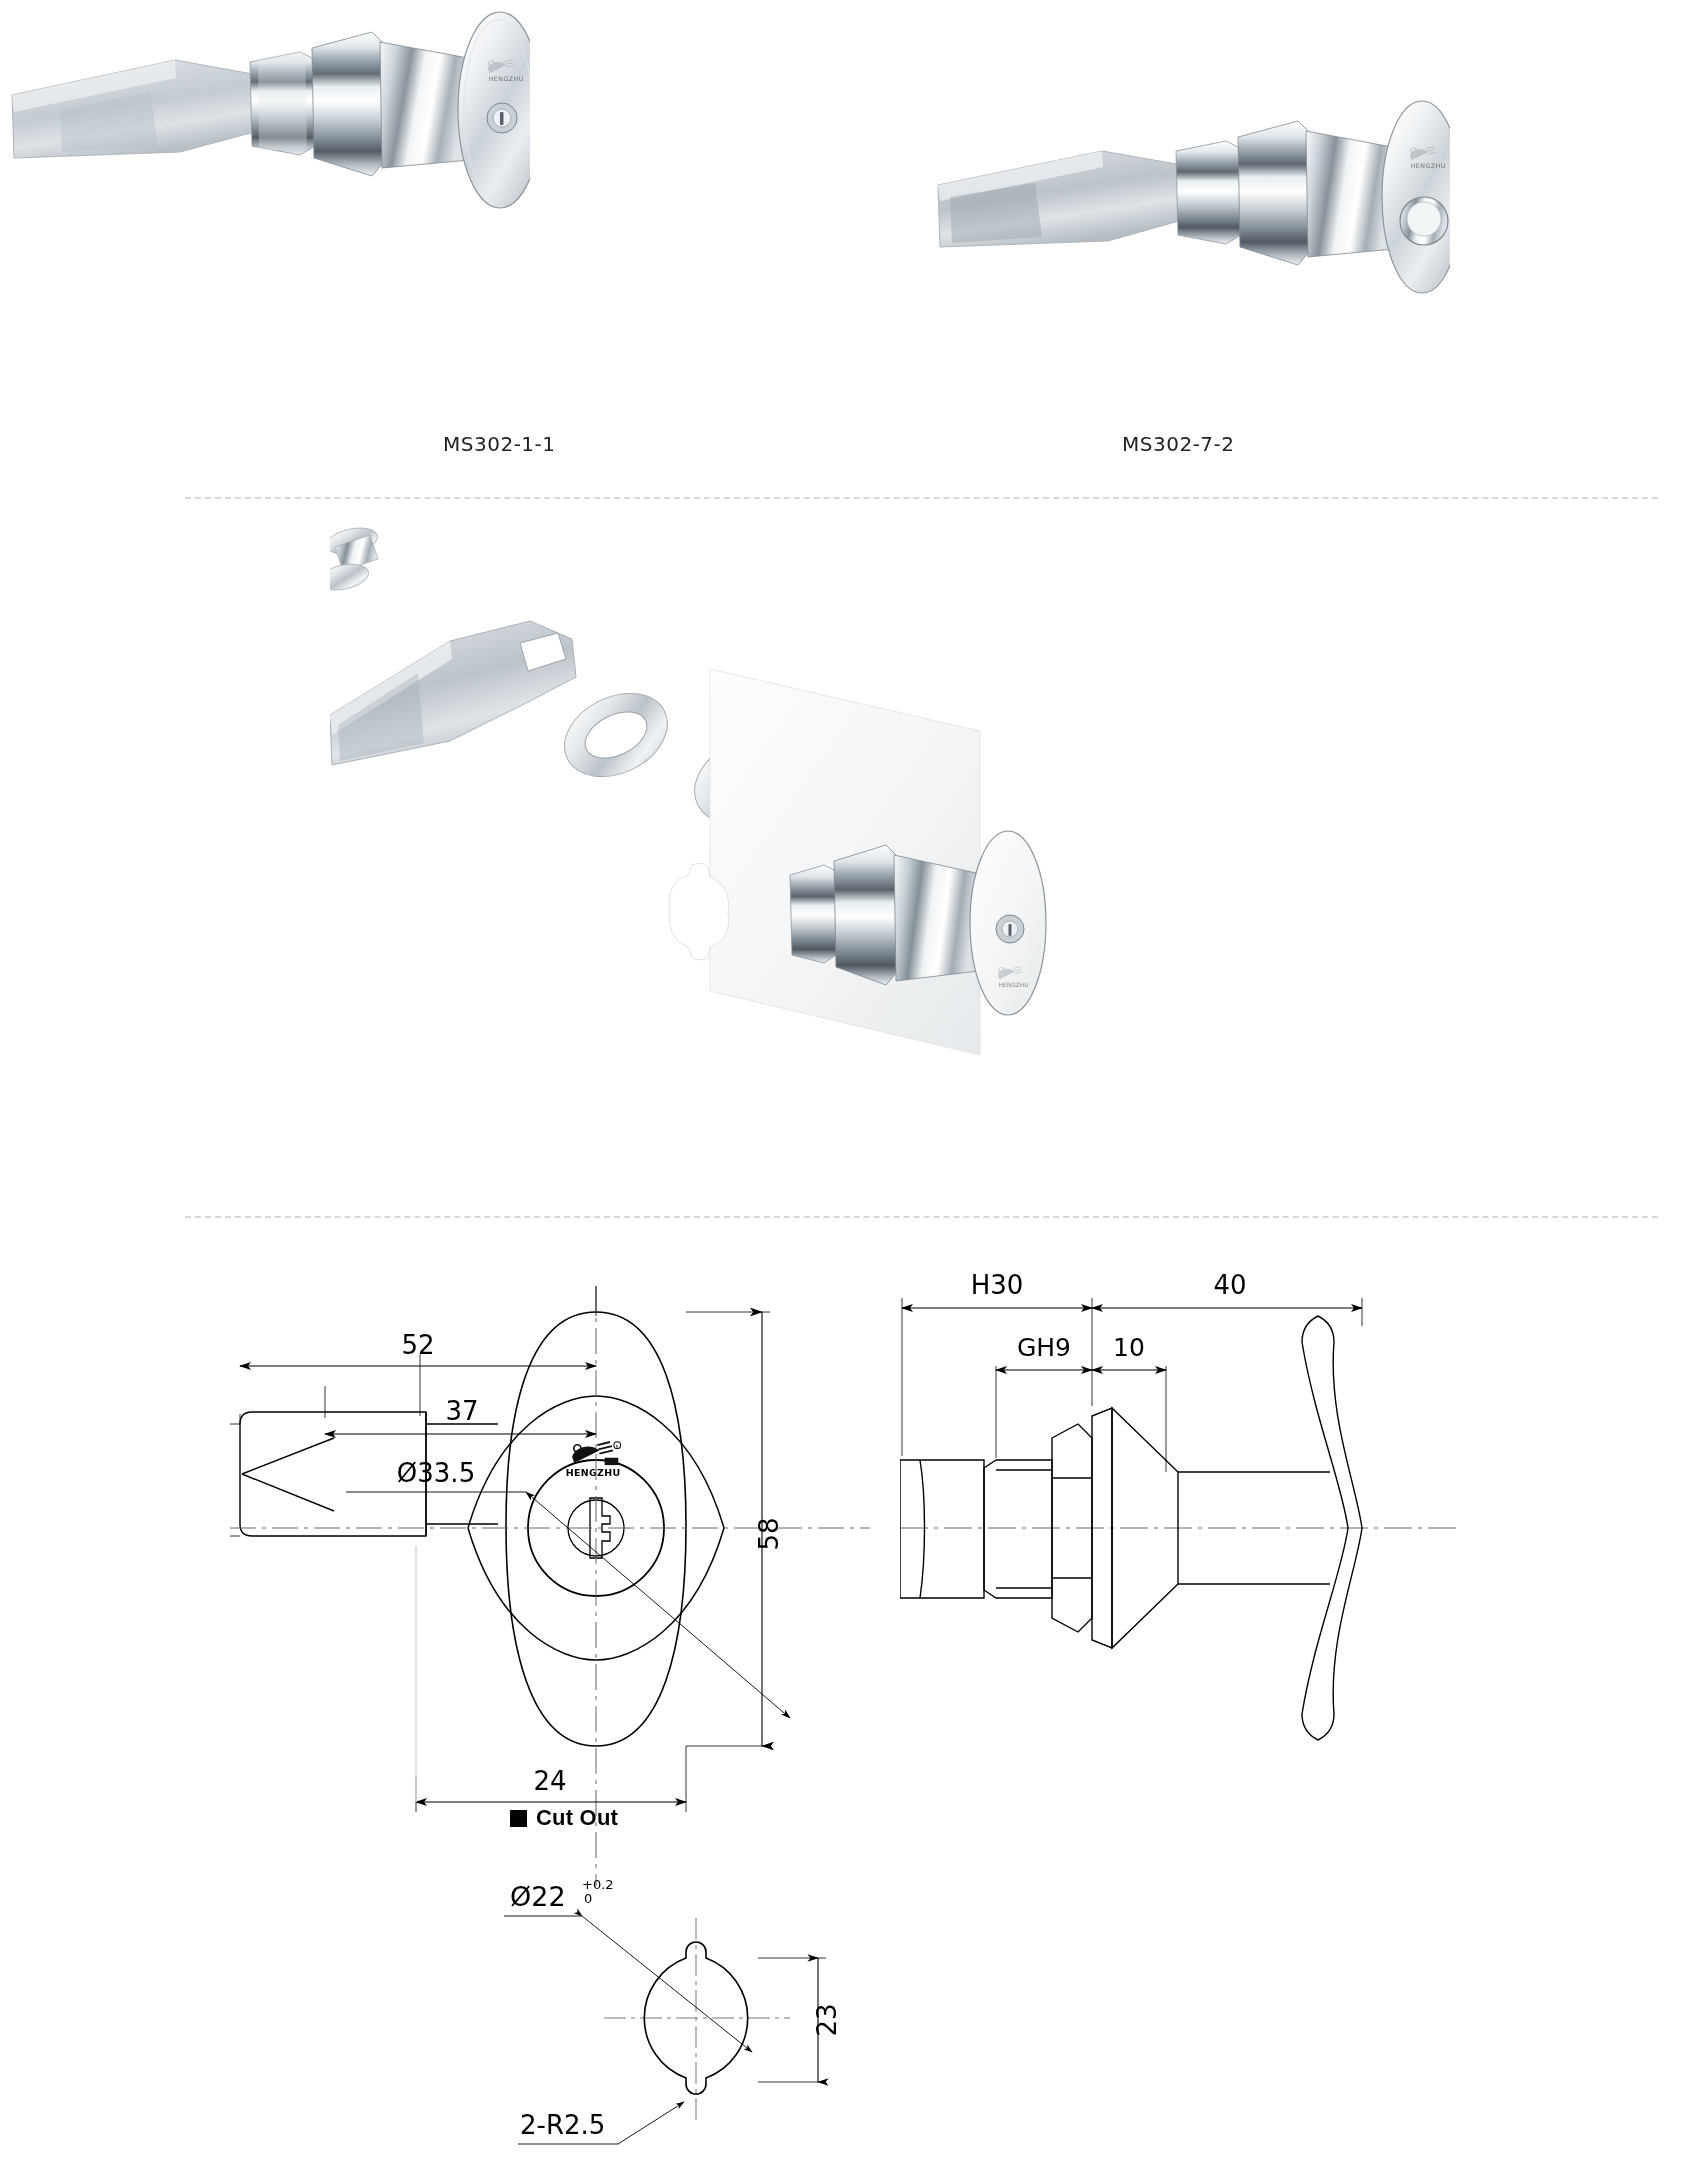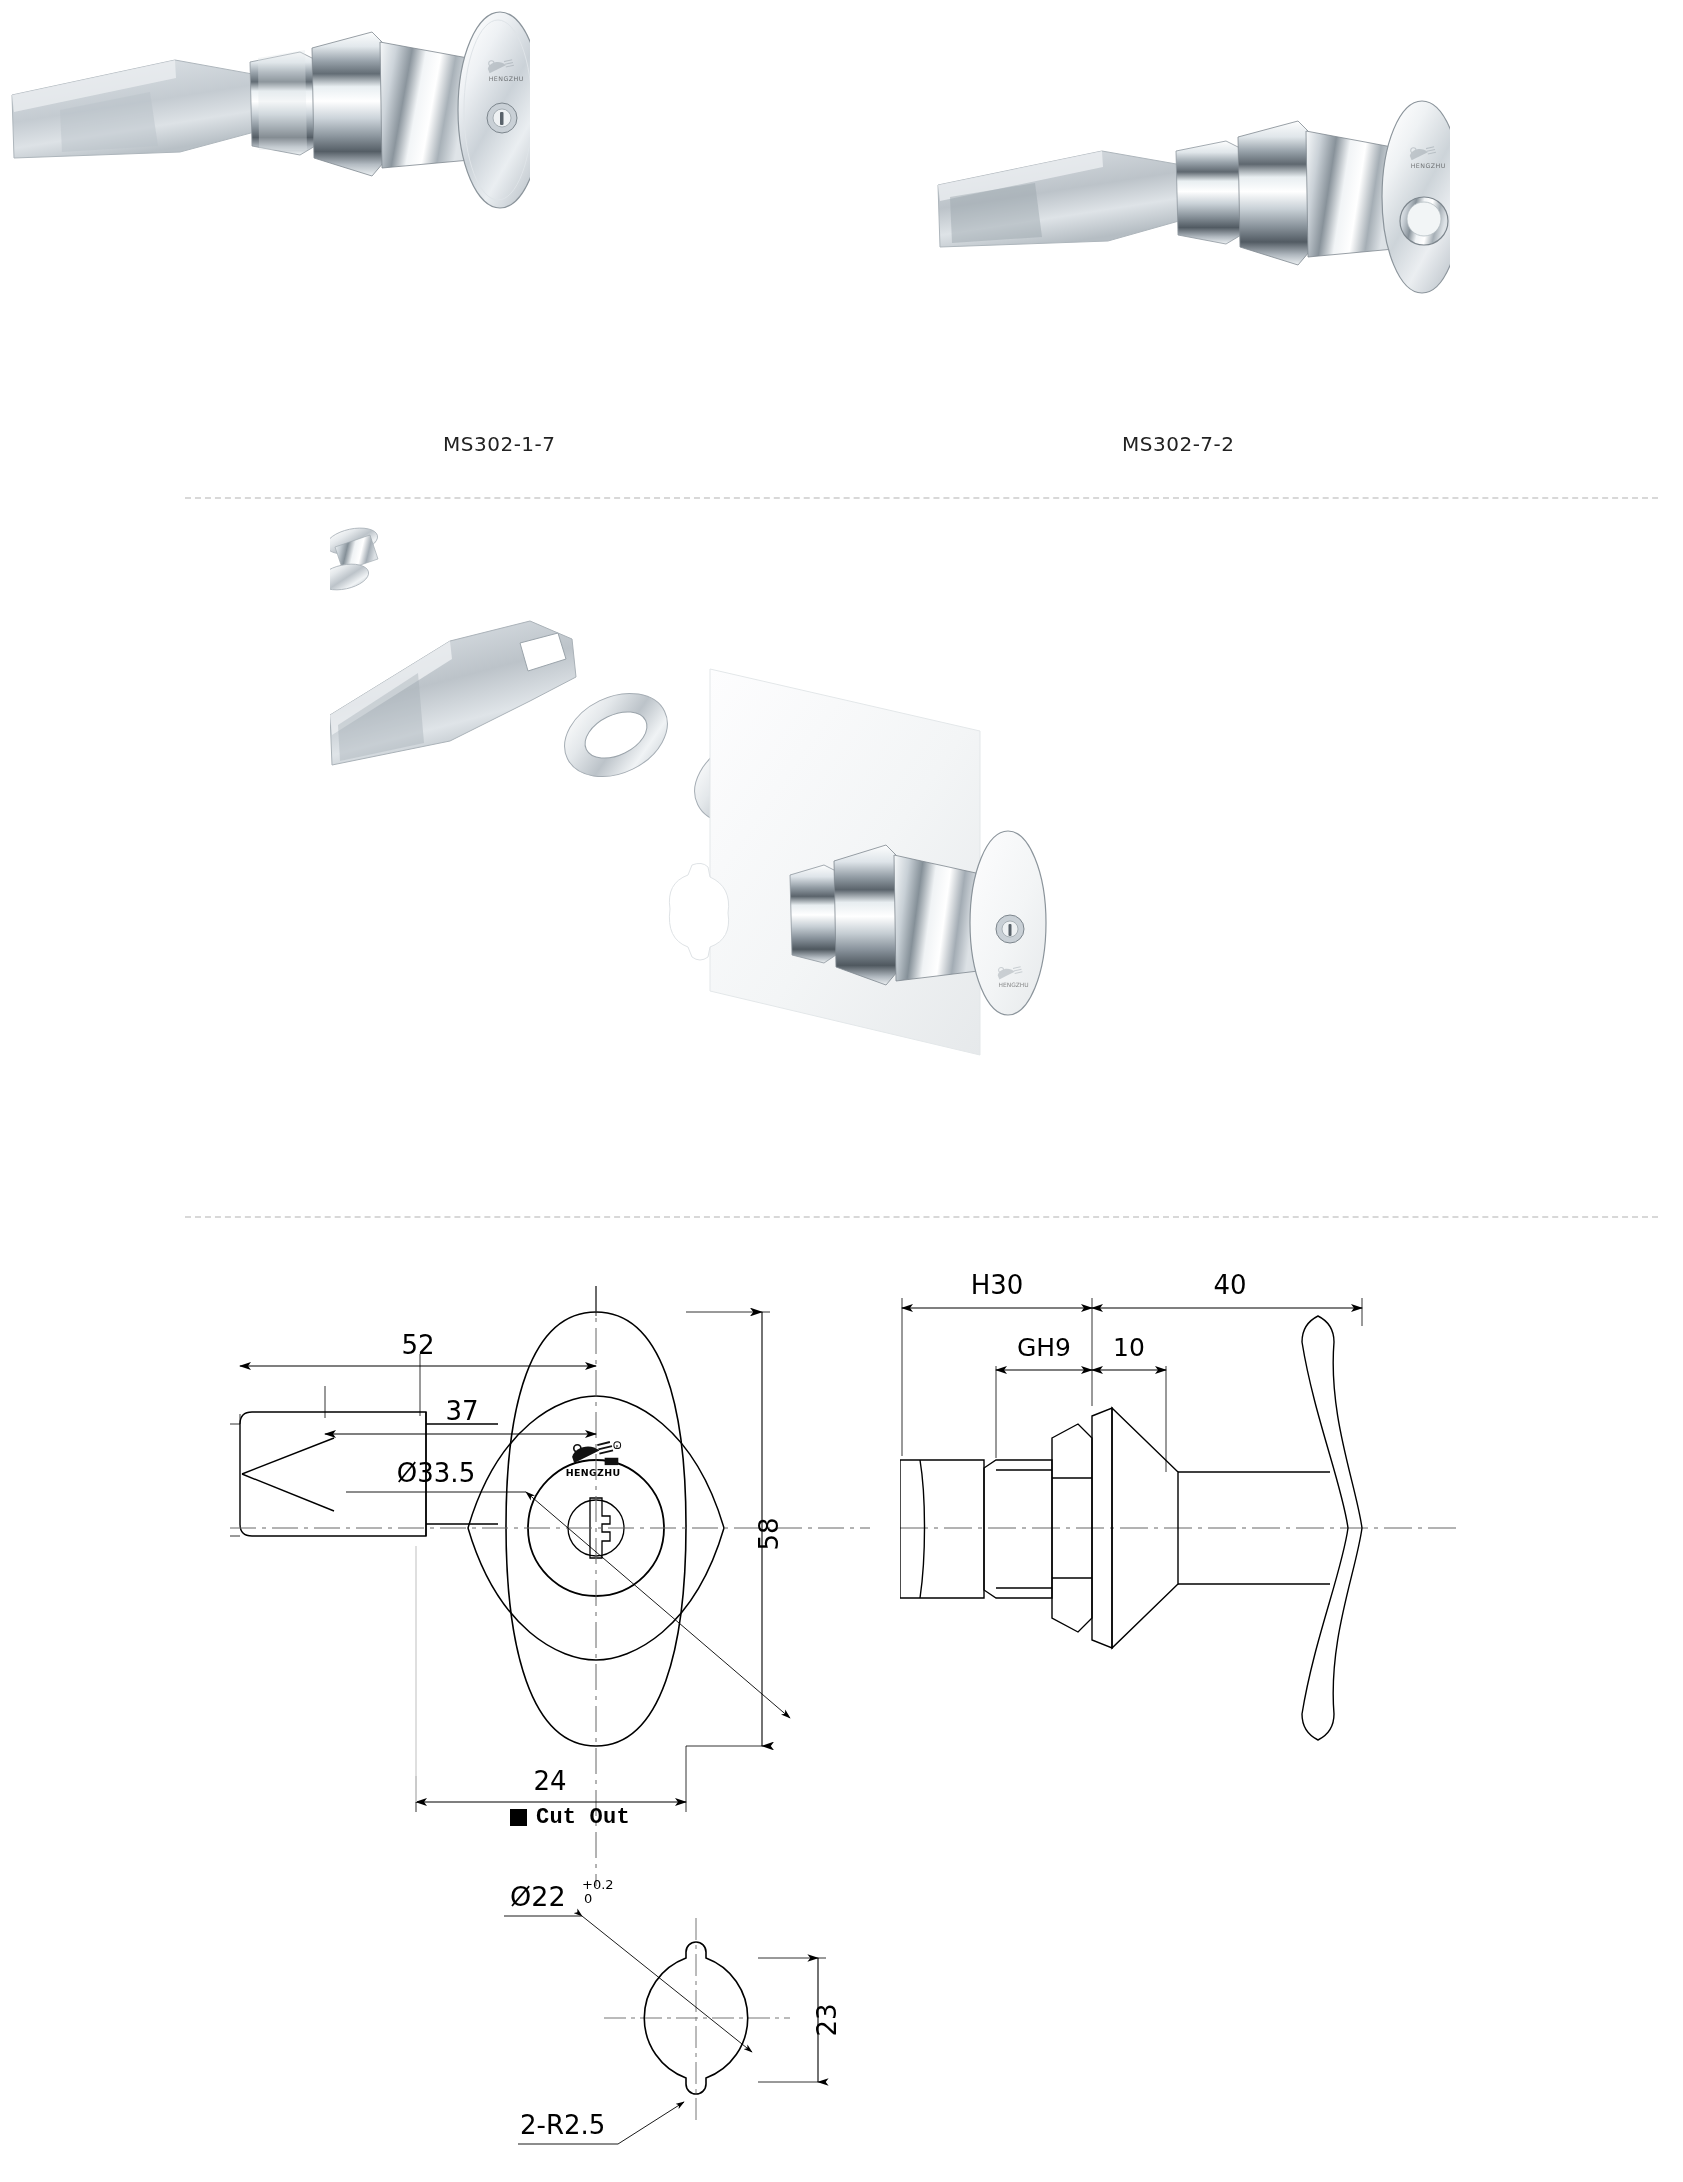--- a/index.html
+++ b/index.html
@@ -41,21 +41,21 @@
   
   #drawings { position:absolute; left:0; top:1216px; width:1683px; height:966px; }
   .draw-svg { position:absolute; }
 
   #cutout-head {
     position:absolute;
     left:510px; top:1805px;
     font-size: 22px; font-weight: bold;
     color:#000; letter-spacing:0.2px;
     display:flex; align-items:center; gap:9px;
-    font-family:Liberation Mono, monospace;
+    font-family:Liberation Sans, sans-serif;
   }
   #cutout-head .sq {
     width:17px;height:17px;background:#000;display:inline-block;
   }
 
   svg text { font-family:"DejaVu Sans","Liberation Sans",sans-serif; fill:#000; }
 </style>
 </head>
 <body>
 
@@ -189,21 +189,21 @@
 
       <g opacity="0.5" transform="translate(478,60) scale(0.9)">
         <path d="M2,12 C4,4 16,2 22,8 C16,11 10,14 4,17 Z" fill="#9aa3aa"></path>
         <circle cx="6" cy="6" r="3" fill="none" stroke="#9aa3aa" stroke-width="1.2"></circle>
         <path d="M20,4 L29,2 M21,7 L30,5 M22,10 L31,8" stroke="#9aa3aa" stroke-width="1.2"></path>
         <text x="3" y="26" font-size="7" fill="#9aa3aa" letter-spacing="0.5">HENGZHU</text>
       </g>
     </svg>
   </div>
 
-  <div class="photo-caption" id="cap1">MS302-1-7</div>
+  <div class="photo-caption" id="cap1">MS302-1-1</div>
   <div class="photo-caption" id="cap2">MS302-7-2</div>
 
   <div class="divider" id="div1"></div>
 
   <div id="exploded">
     <svg width="950" height="660" viewBox="0 0 950 660">
       <defs>
         <linearGradient id="eZinc" x1="0" y1="0" x2="0.45" y2="1">
           <stop offset="0%" stop-color="#eef1f3"></stop>
           <stop offset="25%" stop-color="#d2d8dd"></stop>

